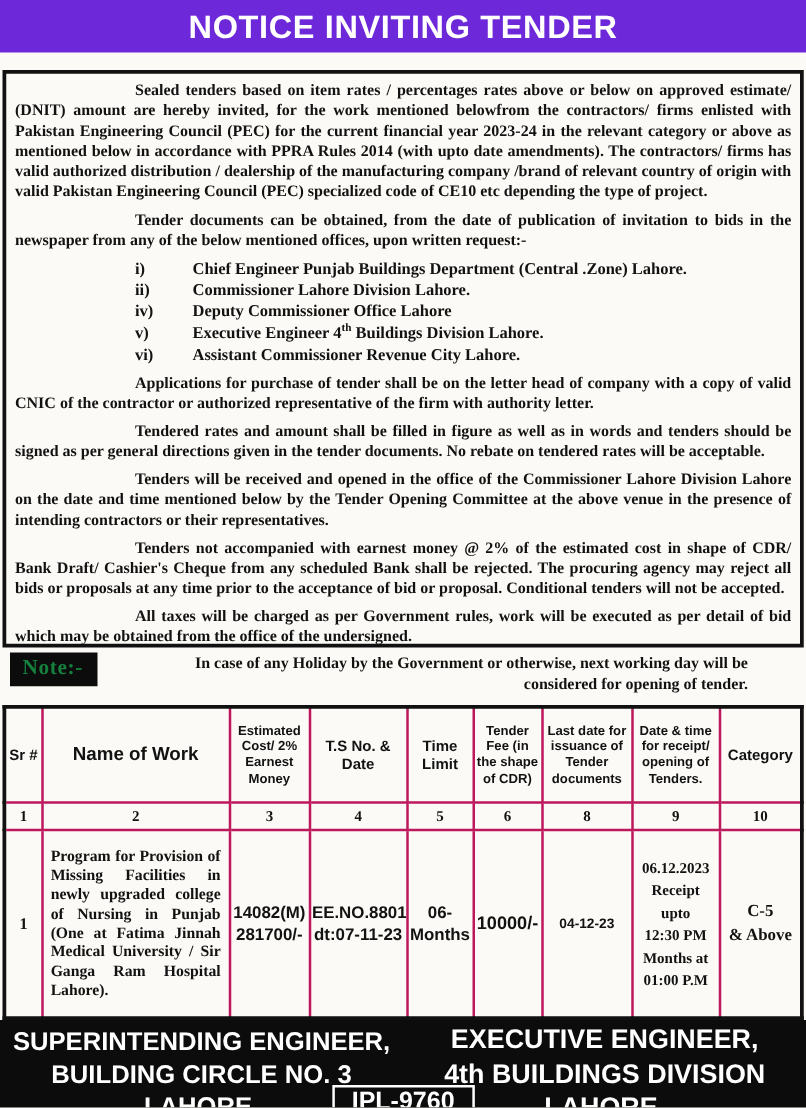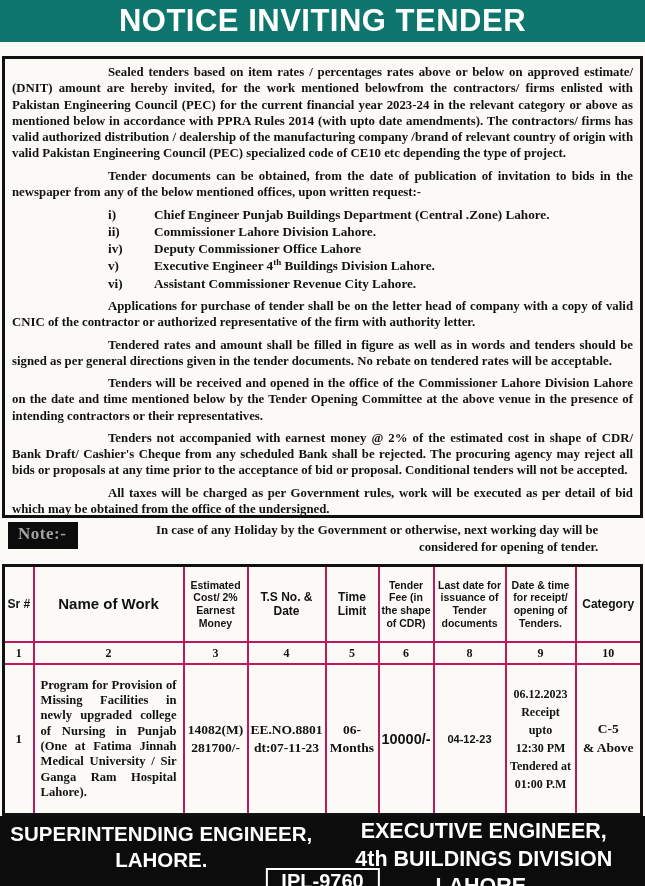--- a/index.html
+++ b/index.html
@@ -4,23 +4,23 @@
 <style>
   html,body{margin:0;padding:0;background:#777;}
   .page{
     width:645px;height:886px;margin:0 auto;position:relative;
     background:#fbfaf6;color:#121212;overflow:hidden;
     font-family:"Liberation Serif", serif;
     display:flex;flex-direction:column;box-sizing:border-box;
   }
   
   .titlebar{
-    background:#0f766e;color:#fff;text-align:center;
+    background:#6d28d9;color:#fff;text-align:center;
     font-family:"Liberation Sans", sans-serif;font-weight:bold;
-    font-size:31px;line-height:42px;height:42px;letter-spacing:0.5px;
+    font-size:26px;line-height:42px;height:42px;letter-spacing:0.5px;
     flex:0 0 auto;
   }
   
   .bodybox{
     border:3px solid #111;margin:14px 2px 0 2px;
     padding:5px 7px 2px 7px;box-sizing:border-box;
     height:462px;overflow:hidden;flex:0 0 auto;
   }
   .para{
     margin:0 0 6px 0;text-indent:96px;text-align:justify;
@@ -30,21 +30,21 @@
   .office-row{display:flex;line-height:1.3;}
   .office-num{width:46px;flex:0 0 auto;}
   .office-text{flex:1;}
   sup{font-size:9px;}
   
   .note-row{
     display:flex;align-items:flex-start;gap:30px;
     padding:4px 10px 0 8px;height:44px;box-sizing:border-box;flex:0 0 auto;
   }
   .note-label{
-    background:#0c0c0c;color:#a3a3a3;font-weight:bold;font-size:17px;
+    background:#0c0c0c;color:#15803d;font-weight:bold;font-size:17px;
     padding:2px 12px 5px 10px;letter-spacing:0.5px;flex:0 0 auto;
   }
   .note-text{
     font-weight:bold;font-size:12.8px;line-height:1.35;max-width:490px;text-align:right;
   }
   
   table.tender{
     border-collapse:collapse;border:3px solid #111;
     margin:2px 2px 0 2px;width:641px;table-layout:fixed;
     font-weight:bold;text-align:center;flex:0 0 auto;
@@ -53,21 +53,21 @@
   .hdr{font-family:"Liberation Sans", sans-serif;font-size:10.5px;line-height:1.2;height:72px;}
   .hdr-lg{font-size:15px;}
   .hdr-md{font-size:12px;}
   .numrow td{font-size:12px;height:18px;line-height:1;}
   .datarow td{height:142px;vertical-align:middle;}
   .cell-sr{font-size:13px;}
   .cell-name{
     font-size:12.6px;text-align:justify;padding:3px 6px !important;
     line-height:1.22;vertical-align:middle;
   }
-  .cell-sans{font-family:Liberation Serif, serif;font-size:13.5px;line-height:1.35;}
+  .cell-sans{font-family:Liberation Sans, sans-serif;font-size:13.5px;line-height:1.35;}
   .cell-fee{font-family:"Liberation Sans", sans-serif;font-size:14.5px;}
   .cell-date{font-family:"Liberation Sans", sans-serif;font-size:11px;}
   .cell-sched{font-size:12px;line-height:1.5;}
   .cell-cat{font-size:13.5px;line-height:1.4;}
   
   .footer{
     background:#0c0c0c;color:#fff;flex:1 1 auto;position:relative;
     display:flex;font-family:"Liberation Sans", sans-serif;font-weight:bold;
   }
   .footer-col{width:50%;text-align:center;font-size:20.5px;line-height:1.28;padding-top:5px;}
@@ -175,34 +175,35 @@
         <div>06-</div>
         <div>Months</div>
       </td>
       <td class="cell-fee">10000/-</td>
       <td class="cell-date">04-12-23</td>
       <td class="cell-sched">
         <div>06.12.2023</div>
         <div>Receipt</div>
         <div>upto</div>
         <div>12:30 PM</div>
-        <div>Tendered at</div>
+        <div>Months at</div>
         <div>01:00 P.M</div>
       </td>
       <td class="cell-cat">
         <div>C-5</div>
         <div>&amp; Above</div>
       </td>
     </tr>
   </tbody>
     </table>
 
   <div class="footer">
     <div class="footer-col">
       <div>SUPERINTENDING ENGINEER,</div>
+      <div>BUILDING CIRCLE NO. 3</div>
       <div>LAHORE.</div>
     </div>
     <div class="footer-col right">
       <div>EXECUTIVE ENGINEER,</div>
       <div>4th BUILDINGS DIVISION</div>
       <div>LAHORE.</div>
     </div>
     <div class="ipl-box">IPL-9760</div>
   </div>
 

